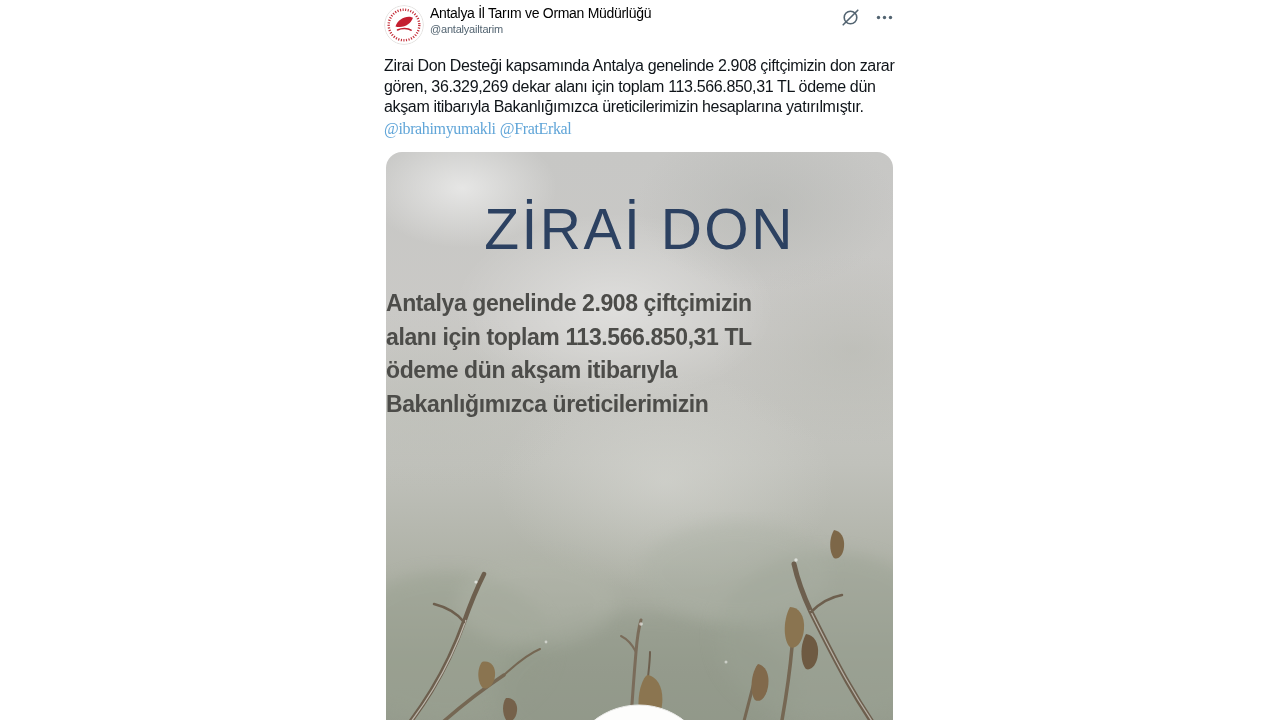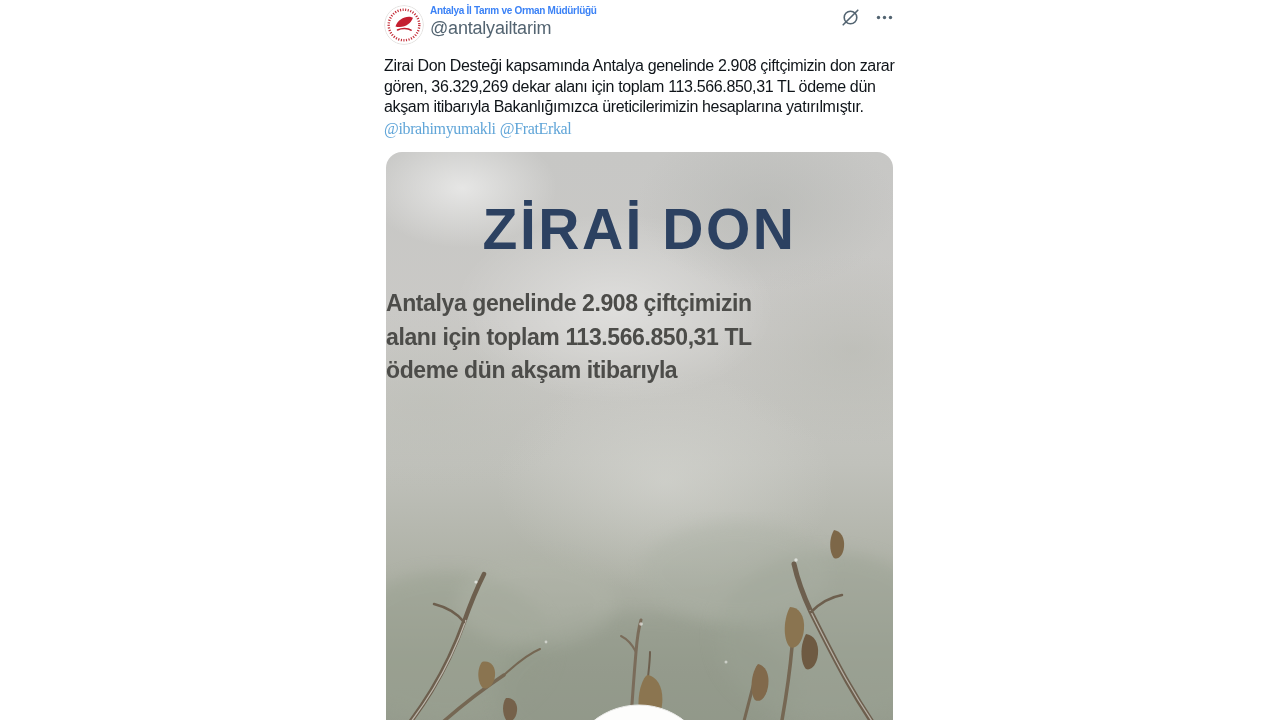--- a/index.html
+++ b/index.html
@@ -7,22 +7,22 @@
               font-family:"Liberation Sans", sans-serif; }
   .page { position:relative; width:1280px; height:720px; background:#ffffff; }
 
   .tweet { position:absolute; left:384px; top:0; width:512px; }
 
   
   .tweet-header { position:relative; height:48px; }
   .avatar { position:absolute; left:0; top:5px; width:40px; height:40px; border-radius:50%;
             overflow:hidden; cursor:pointer; }
   .id-block { position:absolute; left:46px; top:5px; }
-  .author { font-size:10px; font-weight:bold; color:#3b82f6; letter-spacing:-0.3px; cursor:pointer; }
-  .handle { font-size:18px; color:#536471; letter-spacing:-0.2px; margin-top:2px; cursor:pointer; }
+  .author { font-size:14px; font-weight:normal; color:#000000; letter-spacing:-0.3px; cursor:pointer; }
+  .handle { font-size:11px; color:#536471; letter-spacing:-0.2px; margin-top:2px; cursor:pointer; }
   .header-actions { position:absolute; right:2px; top:8px; display:flex; gap:15px; align-items:center; }
   .hicon { width:19px; height:19px; display:inline-flex; cursor:pointer; }
 
   
   .tweet-text { margin-top:8px; font-size:16px; line-height:20.5px; color:#0f1419;
                 letter-spacing:-0.35px; width:512px; }
   .mentions a { color:#60a5d8; text-decoration:none; cursor:pointer;font-family:Liberation Serif, serif; }
   .mentions { margin-top:1px; }
 
   
@@ -30,21 +30,21 @@
                 border-radius:16px; overflow:hidden; cursor:pointer;
                 background:
                   radial-gradient(95px 60px at 15% 6%,  rgba(255,255,255,.55), transparent),
                   radial-gradient(130px 85px at 75% 9%,  rgba(176,178,174,.50), transparent),
                   radial-gradient(160px 95px at 45% 26%, rgba(255,255,255,.40), transparent),
                   radial-gradient(140px 95px at 92% 33%, rgba(178,180,172,.45), transparent),
                   radial-gradient(150px 95px at 8% 42%,  rgba(186,188,180,.40), transparent),
                   radial-gradient(170px 110px at 55% 55%, rgba(224,224,220,.45), transparent),
                   linear-gradient(180deg,#c7c7c5 0%,#cac9c6 30%,#c0c1bb 52%,#aeb1a6 70%,#9aa092 85%,#93998b 100%);
   }
-  .media-title { margin-top:44px; text-align:center; color:#2c4161; font-weight:700;
+  .media-title { margin-top:44px; text-align:center; color:#2c4161; font-weight:400;
                  font-size:57px; line-height:66px; letter-spacing:2.5px; }
   .media-body { margin-top:25px; text-align:left; color:#4c4c49; font-weight:bold;
                 font-size:23px; line-height:33.5px; letter-spacing:-0.4px; }
   .branches { position:absolute; left:0; bottom:0; width:507px; height:240px; }
   .ministry-logo-bottom { position:absolute; left:50%; top:551px; width:150px; height:150px;
                           margin-left:-76px; }
 
   a { color:inherit; }
 </style>
 </head>
@@ -92,20 +92,21 @@
     </div>
 
     <div class="media-card">
       <div class="media-title">
         <div>ZİRAİ DON</div>
       </div>
       <div class="media-body">
         <div>Antalya genelinde 2.908 çiftçimizin</div>
         <div>alanı için toplam 113.566.850,31 TL</div>
         <div>ödeme dün akşam itibarıyla</div>
+        <div>Bakanlığımızca üreticilerimizin</div>
       </div>
 
       <svg class="branches" viewBox="0 0 507 240">
         <defs>
           <filter id="blr" x="-40%" y="-40%" width="180%" height="180%">
               <feGaussianBlur stdDeviation="8"></feGaussianBlur>
             </filter>
         </defs>
 
         <ellipse cx="60" cy="135" rx="105" ry="75" fill="#99a090" opacity="0.50" filter="url(#blr)"></ellipse>

